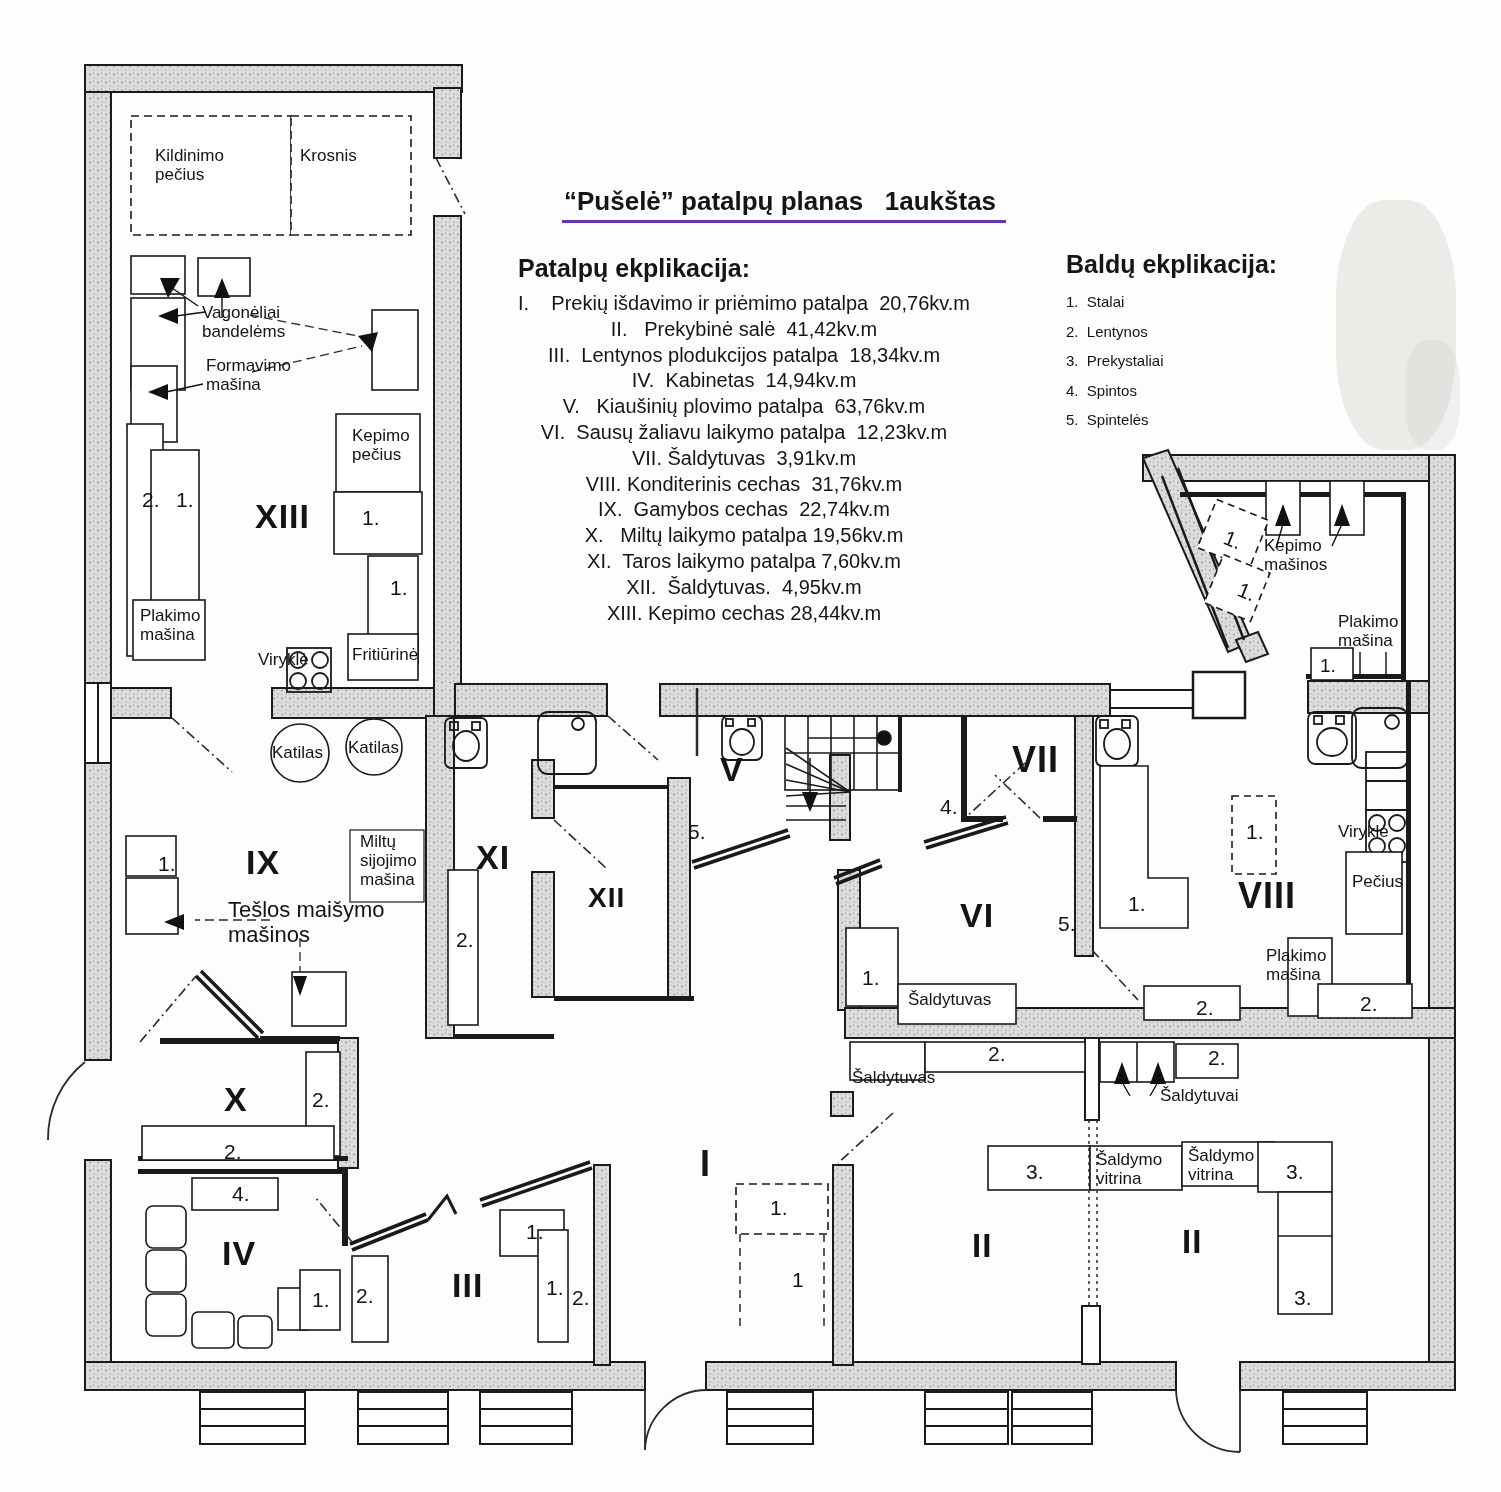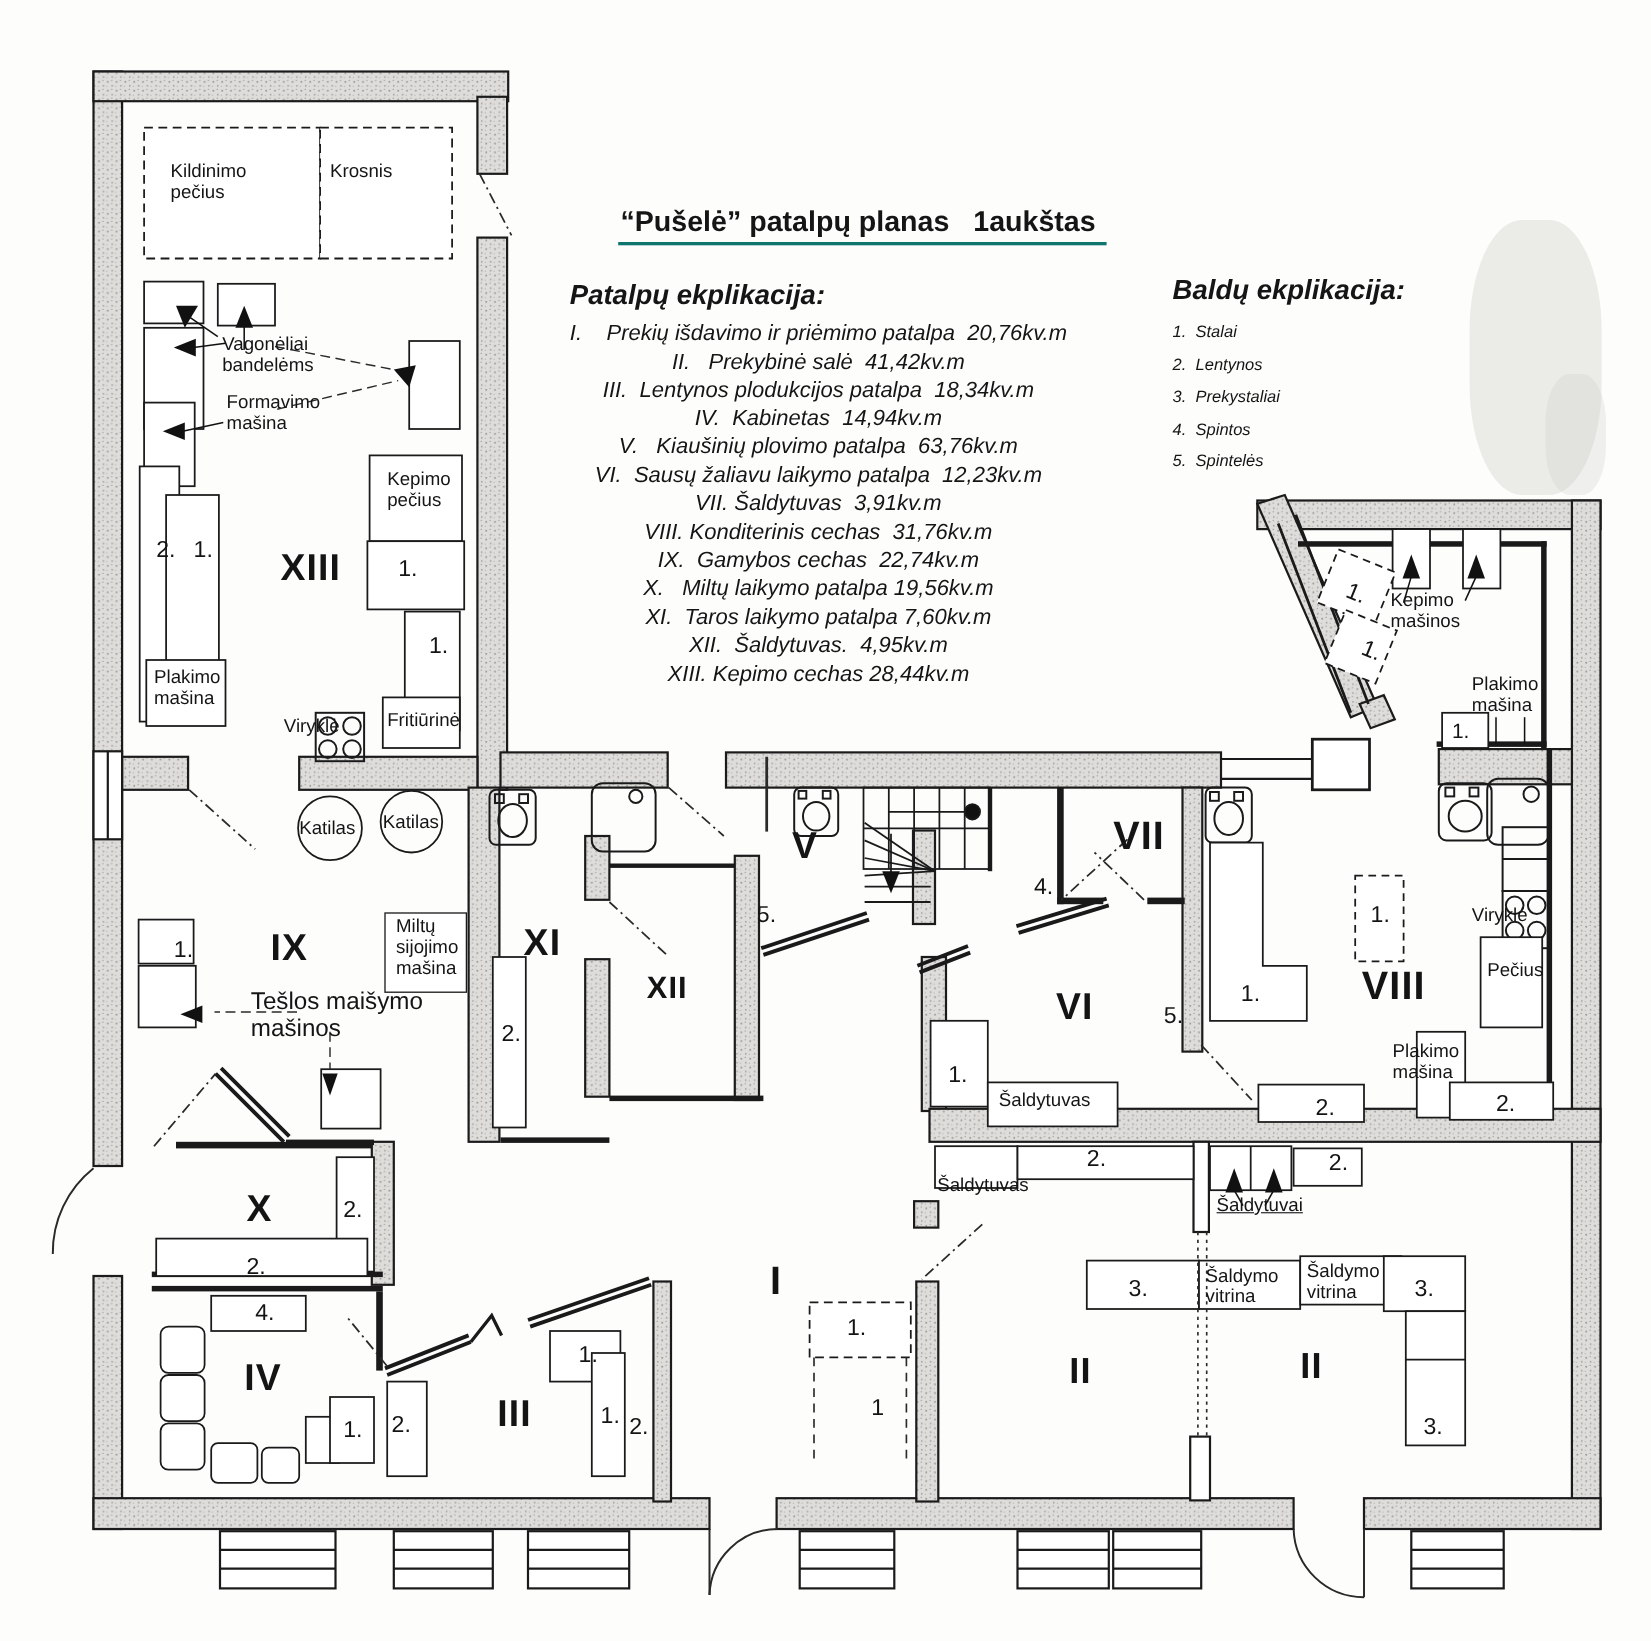--- a/index.html
+++ b/index.html
@@ -3,22 +3,22 @@
 <meta charset="utf-8">
 <style>
   html,body{margin:0;padding:0;background:#ffffff;}
   #canvas{position:relative;width:1501px;height:1492px;background:#fdfdfc;overflow:hidden;
           font-family:"Liberation Sans",sans-serif;color:#151515;}
   #plan-svg{position:absolute;left:0;top:0;}
   .lbl{position:absolute;white-space:pre;line-height:1.12;color:#141414;
        font-family:"Liberation Sans",sans-serif;}
   .lbl.b{font-weight:bold;letter-spacing:1px;}
   #title{position:absolute;left:562px;top:186px;font-size:26px;font-weight:bold;
-         border-bottom:3px solid #0f766e;padding:0 10px 3px 2px;white-space:pre;}
-  .legend{position:absolute;font-style:italic;}
+         border-bottom:3px solid #6d28d9;padding:0 10px 3px 2px;white-space:pre;}
+  .legend{position:absolute;}
   .legend h3{margin:0 0 8px 0;font-size:25px;font-weight:bold;}
   #rooms-legend{left:518px;top:254px;}
   #rooms-legend .legend-line{font-size:20px;line-height:25.8px;white-space:pre;text-align:center;}
   #furn-legend{left:1066px;top:250px;}
   #furn-legend .legend-line{font-size:15px;line-height:29.5px;white-space:pre;}
   .smudge{position:absolute;background:#c9c8c4;opacity:.35;border-radius:40%;}
 </style>
 </head>
 <body>
 
@@ -397,21 +397,21 @@
       <div class="lbl" style="left: 352px; top: 645px; font-size: 17px;">Fritiūrinė</div>
       <div class="lbl" style="left: 272px; top: 743px; font-size: 17px;">Katilas</div>
       <div class="lbl" style="left: 348px; top: 738px; font-size: 17px;">Katilas</div>
       <div class="lbl" style="left: 360px; top: 832px; font-size: 17px;">Miltų
 sijojimo
 mašina</div>
       <div class="lbl" style="left: 228px; top: 898px; font-size: 22px;">Tešlos maišymo
 mašinos</div>
       <div class="lbl" style="left: 908px; top: 990px; font-size: 17px;">Šaldytuvas</div>
       <div class="lbl" style="left: 852px; top: 1068px; font-size: 17px;">Šaldytuvas</div>
-      <div class="lbl" style="left: 1106px; top: 1086px; font-size: 17px; text-decoration: underline;">Šaldytuvai</div>
+      <div class="lbl" style="left: 1160px; top: 1086px; font-size: 17px;">Šaldytuvai</div>
       <div class="lbl" style="left: 1096px; top: 1150px; font-size: 17px;">Šaldymo
 vitrina</div>
       <div class="lbl" style="left: 1188px; top: 1146px; font-size: 17px;">Šaldymo
 vitrina</div>
       <div class="lbl" style="left: 1264px; top: 536px; font-size: 17px;">Kepimo
 mašinos</div>
       <div class="lbl" style="left: 1338px; top: 612px; font-size: 17px;">Plakimo
 mašina</div>
       <div class="lbl" style="left: 1338px; top: 822px; font-size: 17px;">Viryklė</div>
       <div class="lbl" style="left: 1352px; top: 872px; font-size: 17px;">Pečius</div>

